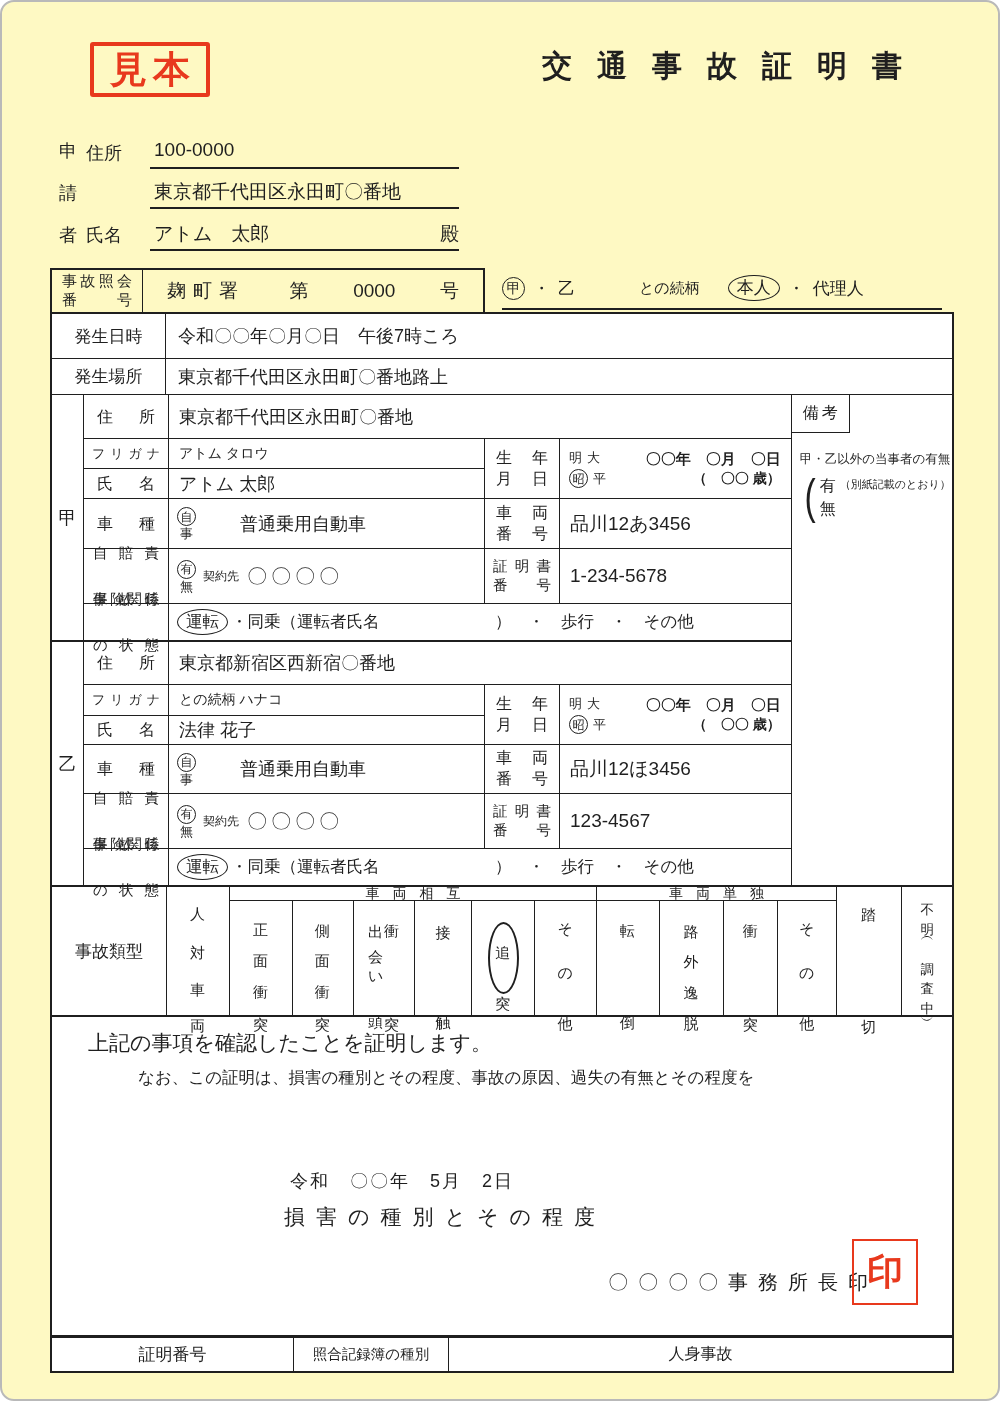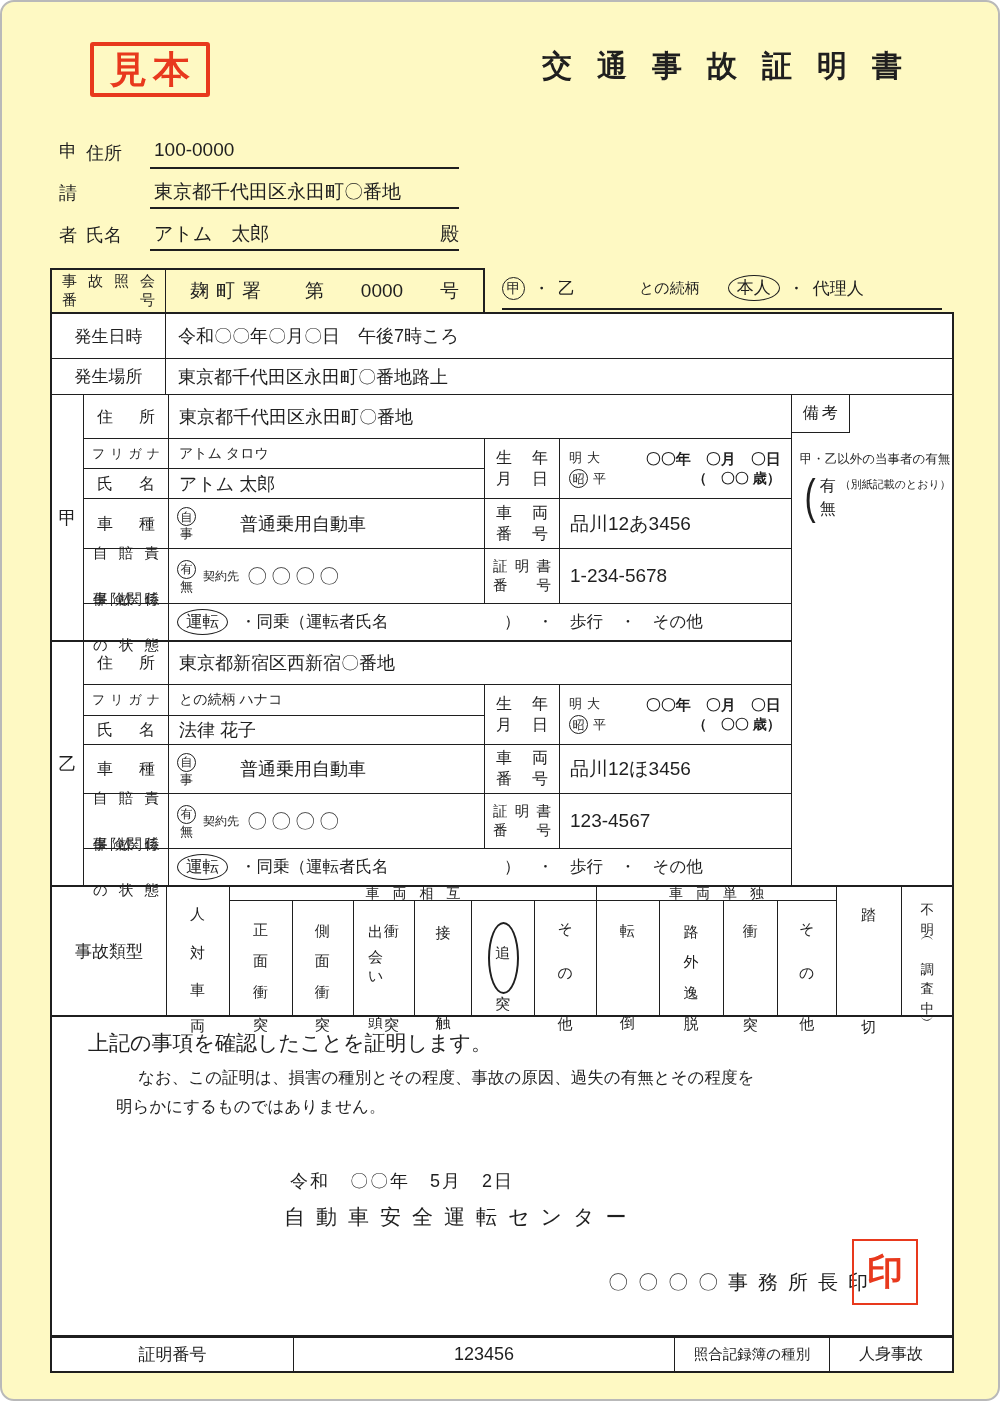--- a/index.html
+++ b/index.html
@@ -20,21 +20,21 @@
   
   .appv{position:absolute;left:57px;font-size:18px;}
   .lbl{position:absolute;font-size:18px;}
   .val{position:absolute;font-size:19px;white-space:nowrap;}
   .uline{position:absolute;left:148px;width:309px;height:2px;background:var(--ink);}
   .name-row{position:absolute;left:152px;top:219px;width:305px;display:flex;justify-content:space-between;font-size:19px;}
 
   
   .inquiry-band{position:absolute;left:48px;top:266px;width:904px;height:46px;}
   .inquiry-box{position:absolute;left:0;top:0;width:435px;height:46px;border:var(--thick);display:flex;}
-  .inq-label{width:114px;border-right:var(--thin);display:flex;flex-direction:column;justify-content:center;padding:0 10px;font-size:15px;line-height:1.25;}
+  .inq-label{width:91px;border-right:var(--thin);display:flex;flex-direction:column;justify-content:center;padding:0 10px;font-size:15px;line-height:1.25;}
   .inq-value{flex:1;display:flex;align-items:center;justify-content:space-between;padding:0 24px;font-size:19px;}
   .inq-value .station{letter-spacing:7px;}
   .relation{position:absolute;left:452px;top:0;right:12px;bottom:4px;border-bottom:2px solid var(--ink);display:flex;align-items:center;font-size:17px;gap:8px;}
   .tj{text-align:justify;text-align-last:justify;width:100%;}
 
   
   .c1{display:inline-flex;align-items:center;justify-content:center;width:23px;height:23px;border:1.6px solid var(--ink);border-radius:50%;font-size:14px;flex:none;line-height:1;}
   .c1.sm{width:19px;height:19px;font-size:12px;}
   .ell{display:inline-block;border:1.6px solid var(--ink);border-radius:50%;padding:2px 8px;line-height:1.2;white-space:nowrap;}
 
@@ -72,21 +72,21 @@
   .bdate{flex:1;display:flex;flex-direction:column;align-items:flex-end;padding-right:10px;font-size:15px;line-height:1.35;font-weight:bold;}
   .bdate .age{font-size:14px;}
   .stackc{display:flex;flex-direction:column;align-items:center;line-height:1;gap:1px;}
   .stackc .below{font-size:13px;}
   .vt-value{width:315px;display:flex;align-items:center;padding-left:8px;font-size:18px;}
   .vt-value .vname{margin-left:44px;}
   .ins-value{width:315px;display:flex;align-items:center;padding-left:8px;}
   .ins-value .contract{font-size:12px;margin-left:7px;}
   .ins-value .cval{font-size:20px;letter-spacing:4px;margin-left:8px;}
   .pr-state{height:37px;}
-  .state-value{flex:1;display:flex;align-items:center;padding-left:8px;font-size:16.5px;gap:12px;white-space:nowrap;}
+  .state-value{flex:1;display:flex;align-items:center;padding-left:8px;font-size:16.5px;gap:3px;white-space:nowrap;}
 
   
   .remarks{width:162px;border-left:var(--thin);position:relative;}
   .rem-header{width:58px;height:38px;border-right:var(--thin);border-bottom:var(--thin);display:flex;align-items:center;padding:0 11px;font-size:16px;}
   .rem-line{position:absolute;left:8px;top:56px;font-size:12.5px;white-space:nowrap;}
   .rem-bracket{position:absolute;left:10px;top:78px;display:flex;align-items:center;}
   .rem-paren{font-size:48px;font-weight:300;line-height:1;transform:scaleX(0.7);}
   .rem-items{margin-left:2px;font-size:16px;line-height:1.45;}
   .rem-yes{display:flex;align-items:center;gap:4px;}
   .rem-note{font-size:11px;}
@@ -448,31 +448,29 @@
         <span class="vspread h112">踏切</span>
       </div>
       <div class="acc-cell" style="flex:1">
         <span class="vspread h116">不明（調査中）</span>
       </div>
     </div>
 
     <div class="cert-band">
       <div class="cert-main">上記の事項を確認したことを証明します。</div>
       <div class="cert-note1">なお、この証明は、損害の種別とその程度、事故の原因、過失の有無とその程度を</div>
-      <div class="cert-note2">明らかにするものではありません。</div>
       <div class="cert-date">令和　〇〇年　5月　2日</div>
-      <div class="cert-issuer">自動車安全運転センター</div>
+      <div class="cert-issuer">損害の種別とその程度</div>
       <div class="office-line">
         <span>〇〇〇〇事務所長</span><span>印</span>
       </div>
       <div class="stamp">
         <span>印</span>
       </div>
     </div>
 
     <div class="footer-row">
       <div class="f-cell f1">証明番号</div>
-      <div class="f-cell f2">123456</div>
       <div class="f-cell f3">照合記録簿の種別</div>
       <div class="f-cell f4">人身事故</div>
     </div>
   </div>
 </div>
 
 </body></html>

